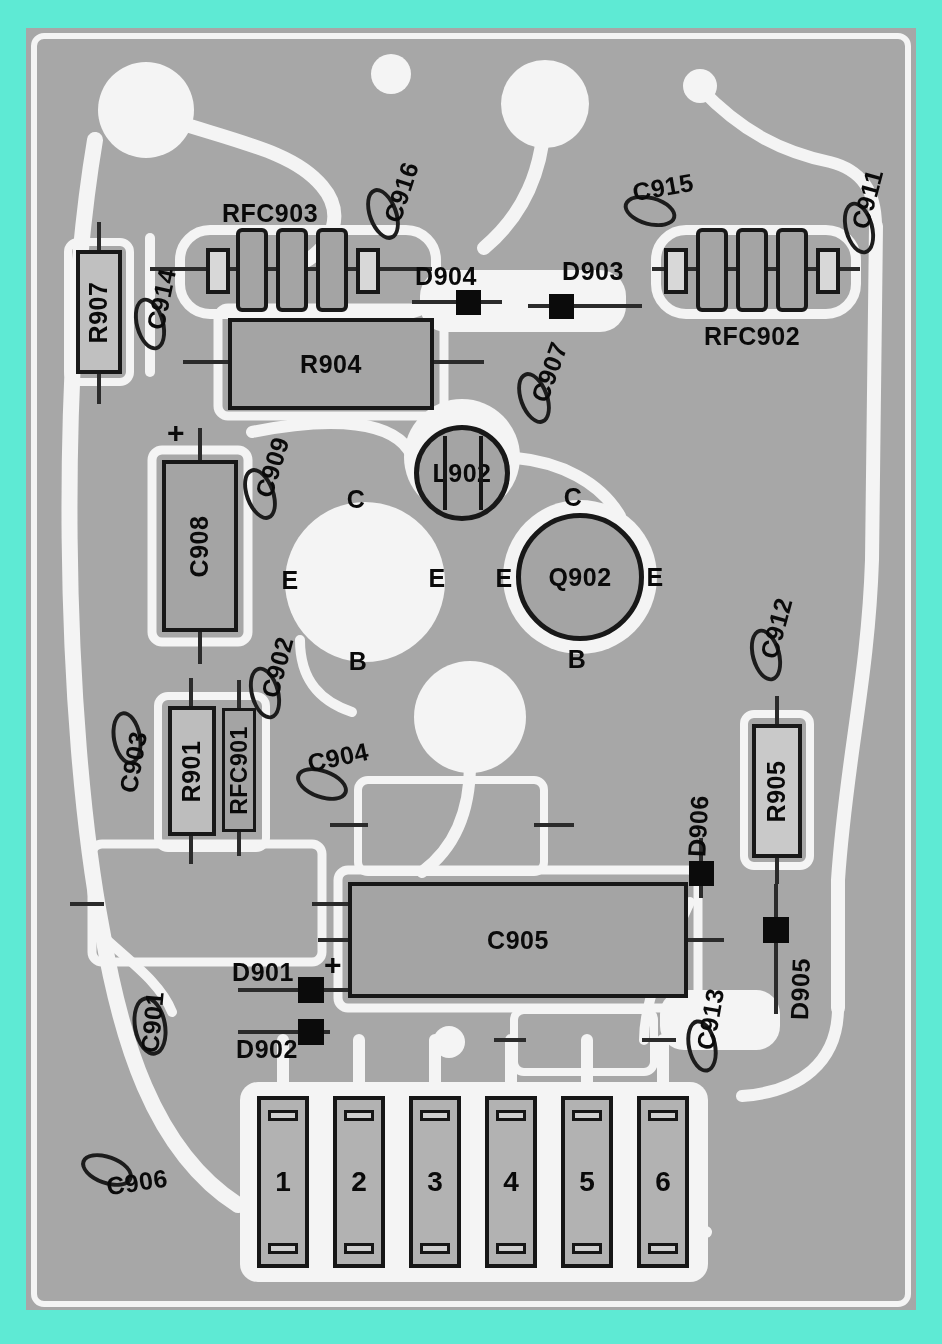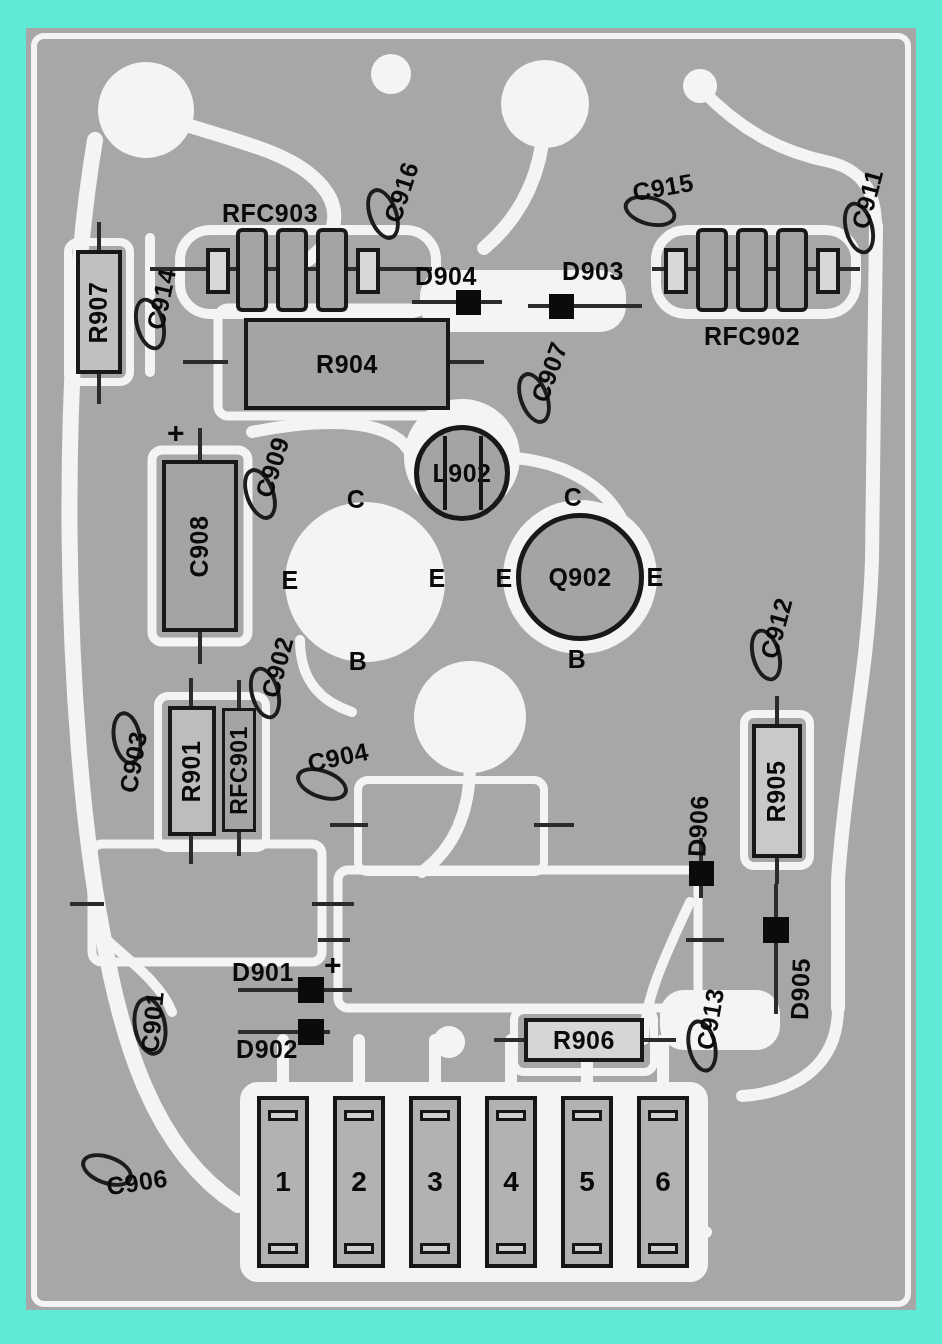--- a/index.html
+++ b/index.html
@@ -128,21 +128,21 @@
   <div class="cap" style="left:135px;top:297px;transform:rotate(-15deg);"></div>
   <div class="lbl" style="left:410px;top:263px;width:72px;">D904</div>
   <div class="diode" style="left:456px;top:290px;"></div>
   <div class="lbl" style="left:557px;top:258px;width:72px;">D903</div>
   <div class="diode" style="left:549px;top:294px;"></div>
 
   <div class="comp" style="left:76px;top:250px;width:46px;height:124px;background:#c0c0c0;">
     <span class="clbl" style="transform:rotate(-90deg);">R907</span>
   </div>
 
-  <div class="comp" style="left:244px;top:318px;width:206px;height:92px;">
+  <div class="comp" style="left:228px;top:318px;width:206px;height:92px;">
     <span class="clbl">R904</span>
   </div>
   <div class="lbl" style="left:516px;top:359px;width:66px;transform:rotate(-70deg);">C907</div>
   <div class="cap" style="left:519px;top:371px;transform:rotate(-20deg);"></div>
 
   <div class="lbl" style="left:163px;top:420px;width:26px;font-size:30px;">+</div>
   <div class="comp" style="left:162px;top:460px;width:76px;height:172px;">
     <span class="clbl" style="transform:rotate(-90deg);">C908</span>
   </div>
   <div class="lbl" style="left:239px;top:454px;width:66px;transform:rotate(-73deg);">C909</div>
@@ -182,32 +182,32 @@
   <div class="comp" style="left:222px;top:708px;width:34px;height:124px;border-width:3px;">
     <span class="clbl" style="transform:rotate(-90deg);font-size:23px;">RFC901</span>
   </div>
   <div class="comp" style="left:752px;top:724px;width:50px;height:134px;background:#c9c9c9;">
     <span class="clbl" style="transform:rotate(-90deg);">R905</span>
   </div>
 
   <div class="lbl" style="left:662px;top:813px;width:72px;transform:rotate(-87deg);">D906</div>
   <div class="diode" style="left:689px;top:861px;"></div>
 
+  <div class="comp" style="left:348px;top:882px;width:340px;height:116px;">
+    <span class="clbl">C905</span>
+  </div>
 
   <div class="lbl" style="left:227px;top:959px;width:72px;">D901</div>
   <div class="diode" style="left:298px;top:977px;width:26px;height:26px;"></div>
   <div class="lbl" style="left:320px;top:952px;width:26px;font-size:30px;">+</div>
   <div class="diode" style="left:298px;top:1019px;width:26px;height:26px;"></div>
   <div class="lbl" style="left:231px;top:1036px;width:72px;">D902</div>
   <div class="lbl" style="left:119px;top:1009px;width:66px;transform:rotate(-85deg);">C901</div>
   <div class="cap" style="left:133px;top:996px;width:34px;height:60px;transform:rotate(-10deg);"></div>
 
-  <div class="comp" style="left:524px;top:1018px;width:120px;height:44px;background:#d6d6d6;">
-    <span class="clbl">R906</span>
-  </div>
   <div class="lbl" style="left:677px;top:1006px;width:66px;transform:rotate(-80deg);">C913</div>
   <div class="cap" style="left:687px;top:1019px;transform:rotate(-12deg);"></div>
   <div class="diode" style="left:763px;top:917px;width:26px;height:26px;"></div>
   <div class="lbl" style="left:764px;top:976px;width:72px;transform:rotate(-88deg);">D905</div>
 
   <div class="lbl" style="left:99px;top:1169px;width:76px;transform:rotate(-8deg);">C906</div>
   <div class="cap" style="left:92px;top:1143px;transform:rotate(-70deg);"></div>
 
   <div class="pad" style="left:257px;top:1096px;">
     <span class="bar" style="top:10px;"></span>

